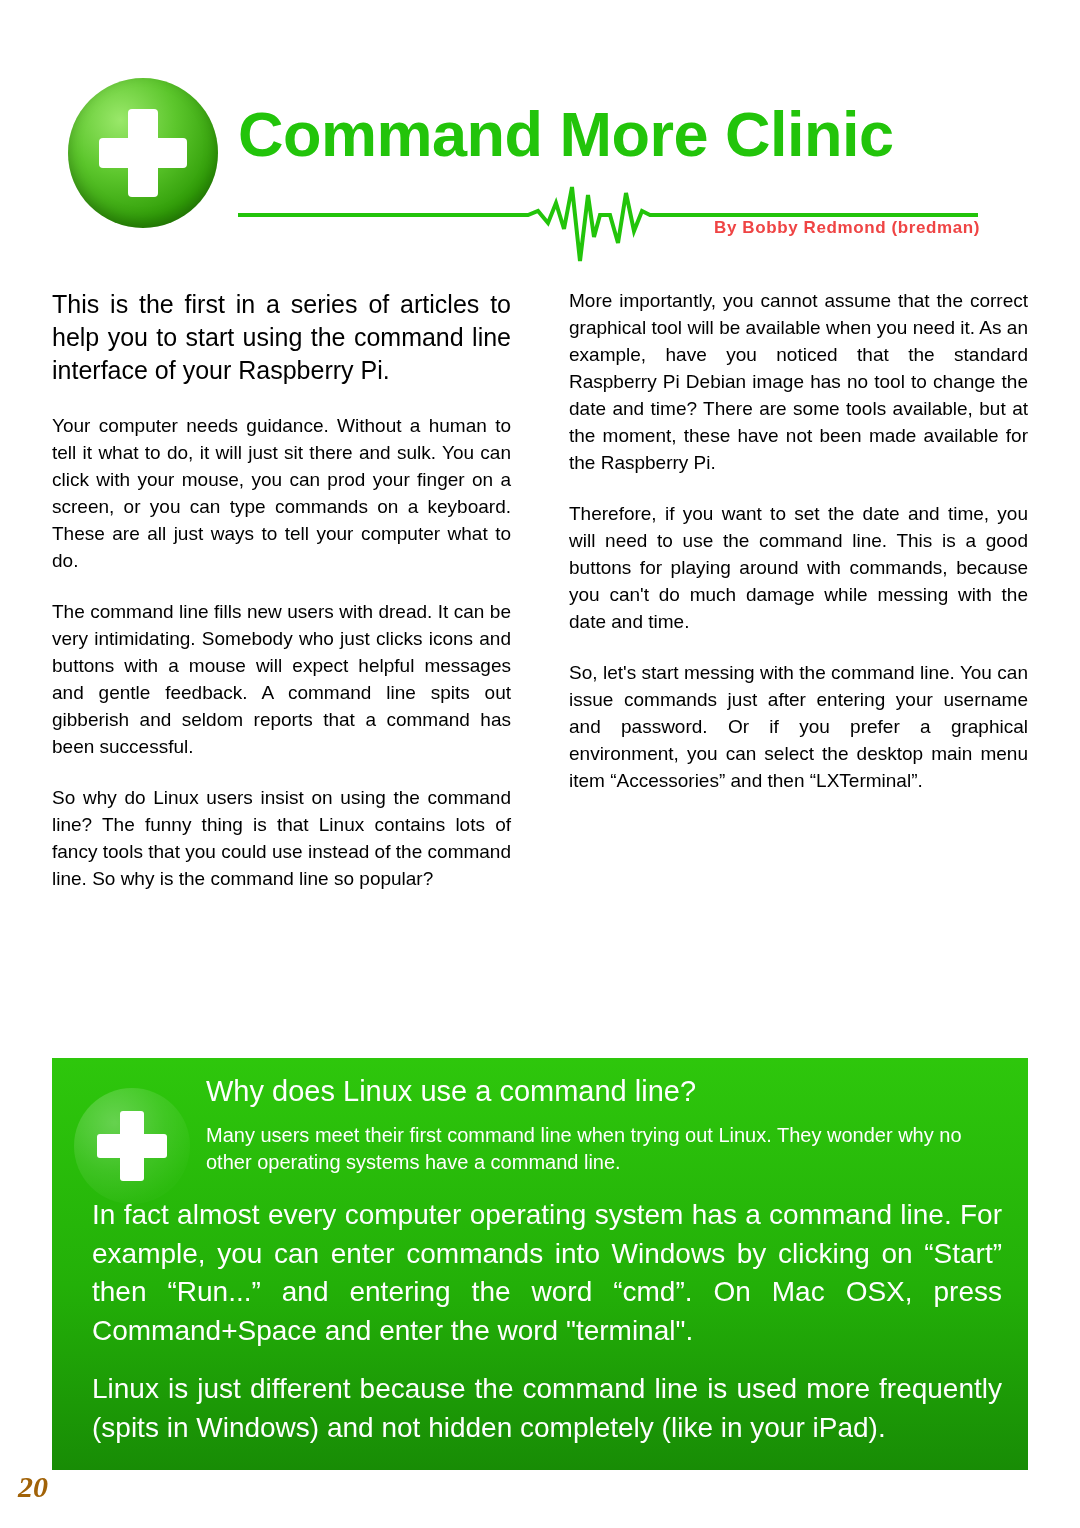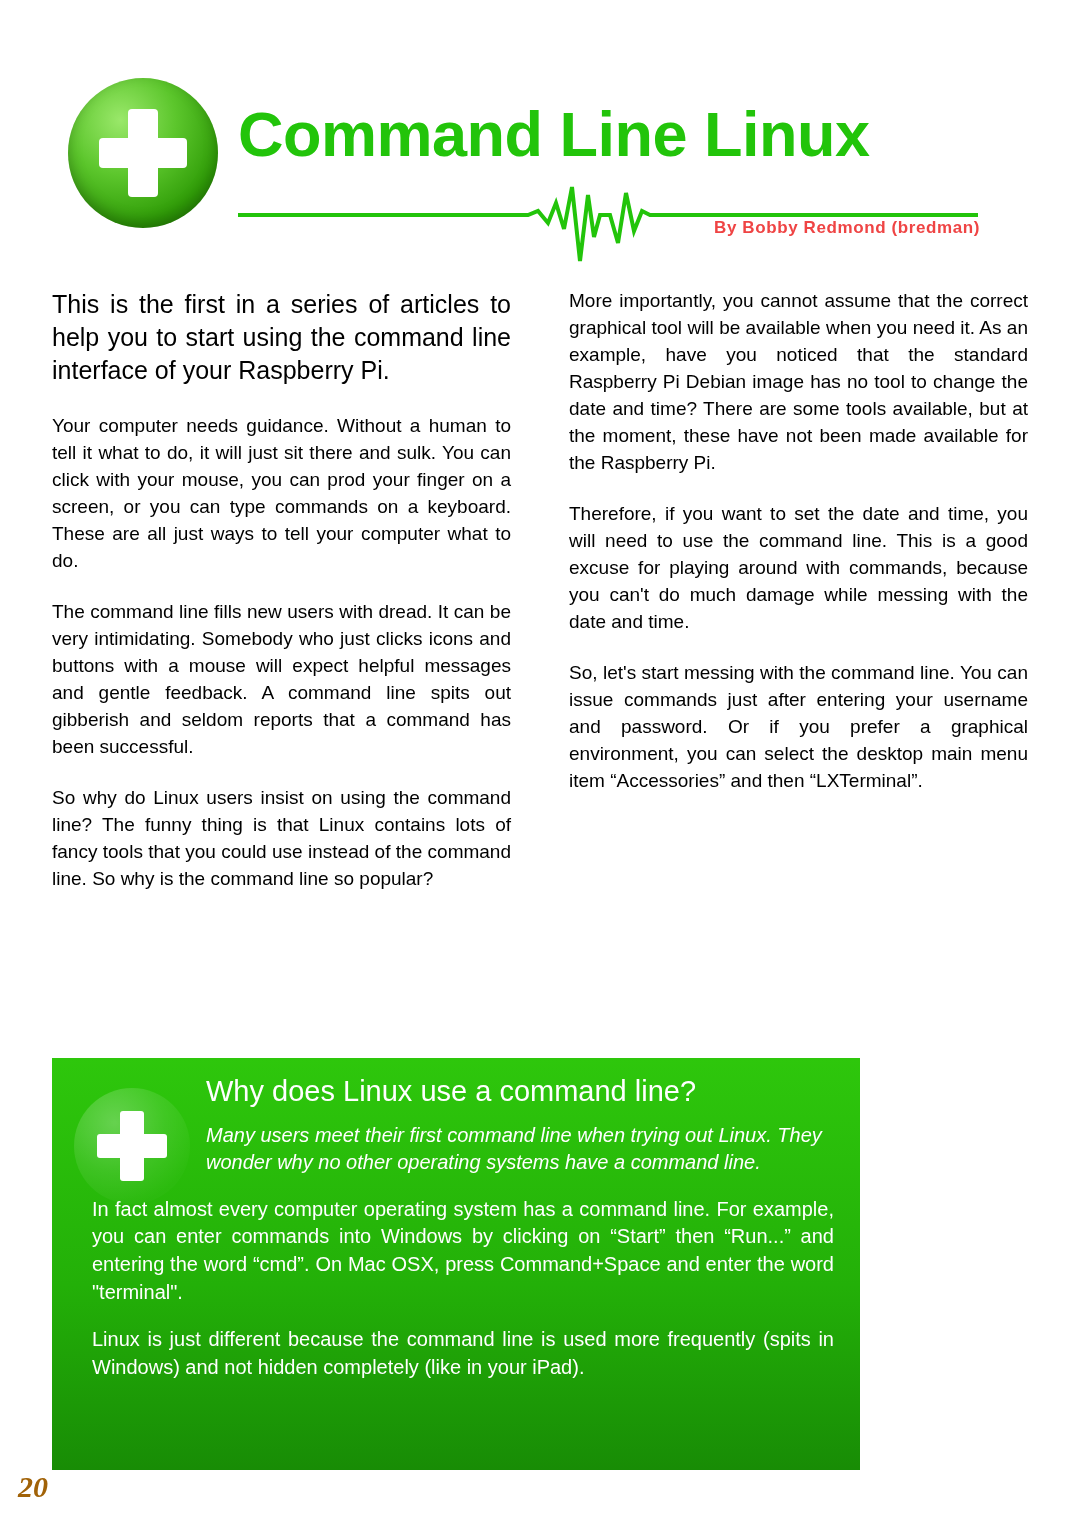--- a/index.html
+++ b/index.html
@@ -115,21 +115,21 @@
     text-align: justify;
     margin: 0 0 24px 0;
   }
   .col p:last-child { margin-bottom: 0; }
 
   
   .callout {
     position: absolute;
     left: 52px;
     top: 1058px;
-    width: 808px;
+    width: 976px;
     height: 412px;
     background: linear-gradient(180deg, #2ec70c 0%, #23b008 55%, #188c05 100%);
     color: #ffffff;
     box-sizing: border-box;
     padding: 18px 26px 25px 26px;
   }
 
   .callout-cross {
     position: absolute;
     left: 22px;
@@ -162,25 +162,24 @@
   .callout-title {
     margin: 0 0 14px 128px;
     font-size: 29px;
     font-weight: normal;
     line-height: 1.1;
   }
   .callout-intro {
     margin: 0 0 20px 128px;
     font-size: 20px;
     line-height: 1.35;
-    font-style: italic;
   }
   .callout-p {
     margin: 0 0 20px 14px;
-    font-size: 20px;
+    font-size: 28px;
     line-height: 1.38;
     text-align: justify;
   }
   .callout-p.last { margin-bottom: 0; }
 
   
   .page-number {
     position: absolute;
     left: 18px;
     top: 1470px;
@@ -193,21 +192,21 @@
 </style>
 </head>
 <body>
 
 <div class="page">
 
   <div class="masthead">
 
     <div class="logo-cross"></div>
 
-    <div class="masthead-title">Command Line Linux</div>
+    <div class="masthead-title">Command More Clinic</div>
 
     <div class="ecg-wrap">
       <svg width="740" height="90" viewBox="0 0 740 90" xmlns="http://www.w3.org/2000/svg">
         <path d="M0,30 L290,30 L300,26 L310,38 L318,18 L326,44 L334,2 L342,76 L350,10 L356,52 L362,30 L372,30 L380,58 L388,8 L396,46 L404,26 L412,30 L740,30" fill="none" stroke="#22c40a" stroke-width="4" stroke-linejoin="miter"></path>
       </svg>
     </div>
 
     <div class="byline">By Bobby Redmond (bredman)</div>
   </div>
 
@@ -215,21 +214,21 @@
 
     <div class="col">
       <p class="lead">This is the first in a series of articles to help you to start using the command line interface of your Raspberry Pi.</p>
       <p class="body-p">Your computer needs guidance. Without a human to tell it what to do, it will just sit there and sulk. You can click with your mouse, you can prod your finger on a screen, or you can type commands on a keyboard. These are all just ways to tell your computer what to do.</p>
       <p class="body-p">The command line fills new users with dread. It can be very intimidating. Somebody who just clicks icons and buttons with a mouse will expect helpful messages and gentle feedback. A command line spits out gibberish and seldom reports that a command has been successful.</p>
       <p class="body-p">So why do Linux users insist on using the command line? The funny thing is that Linux contains lots of fancy tools that you could use instead of the command line. So why is the command line so popular?</p>
     </div>
 
     <div class="col">
       <p class="body-p">More importantly, you cannot assume that the correct graphical tool will be available when you need it. As an example, have you noticed that the standard Raspberry Pi Debian image has no tool to change the date and time? There are some tools available, but at the moment, these have not been made available for the Raspberry Pi.</p>
-      <p class="body-p">Therefore, if you want to set the date and time, you will need to use the command line. This is a good excuse for playing around with commands, because you can't do much damage while messing with the date and time.</p>
+      <p class="body-p">Therefore, if you want to set the date and time, you will need to use the command line. This is a good buttons for playing around with commands, because you can't do much damage while messing with the date and time.</p>
       <p class="body-p">So, let's start messing with the command line. You can issue commands just after entering your username and password. Or if you prefer a graphical environment, you can select the desktop main menu item “Accessories” and then “LXTerminal”.</p>
     </div>
   </div>
 
   <div class="callout">
     <div class="callout-cross"></div>
     <h2 class="callout-title">Why does Linux use a command line?</h2>
     <p class="callout-intro">Many users meet their first command line when trying out Linux. They wonder why no other operating systems have a command line.</p>
     <p class="callout-p">In fact almost every computer operating system has a command line. For example, you can enter commands into Windows by clicking on “Start” then “Run...” and entering the word “cmd”. On Mac OSX, press Command+Space and enter the word "terminal".</p>
     <p class="callout-p last">Linux is just different because the command line is used more frequently (spits in Windows) and not hidden completely (like in your iPad).</p>

